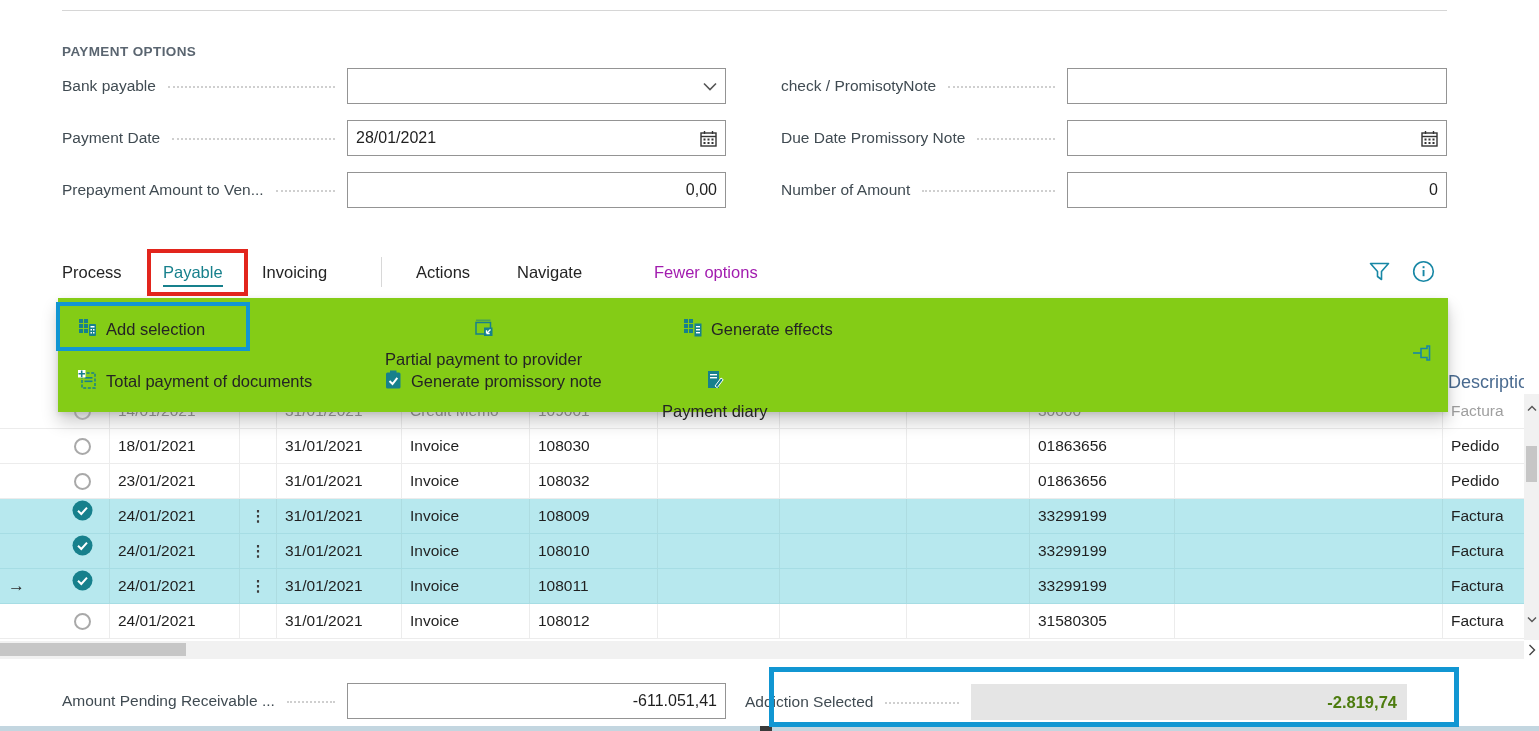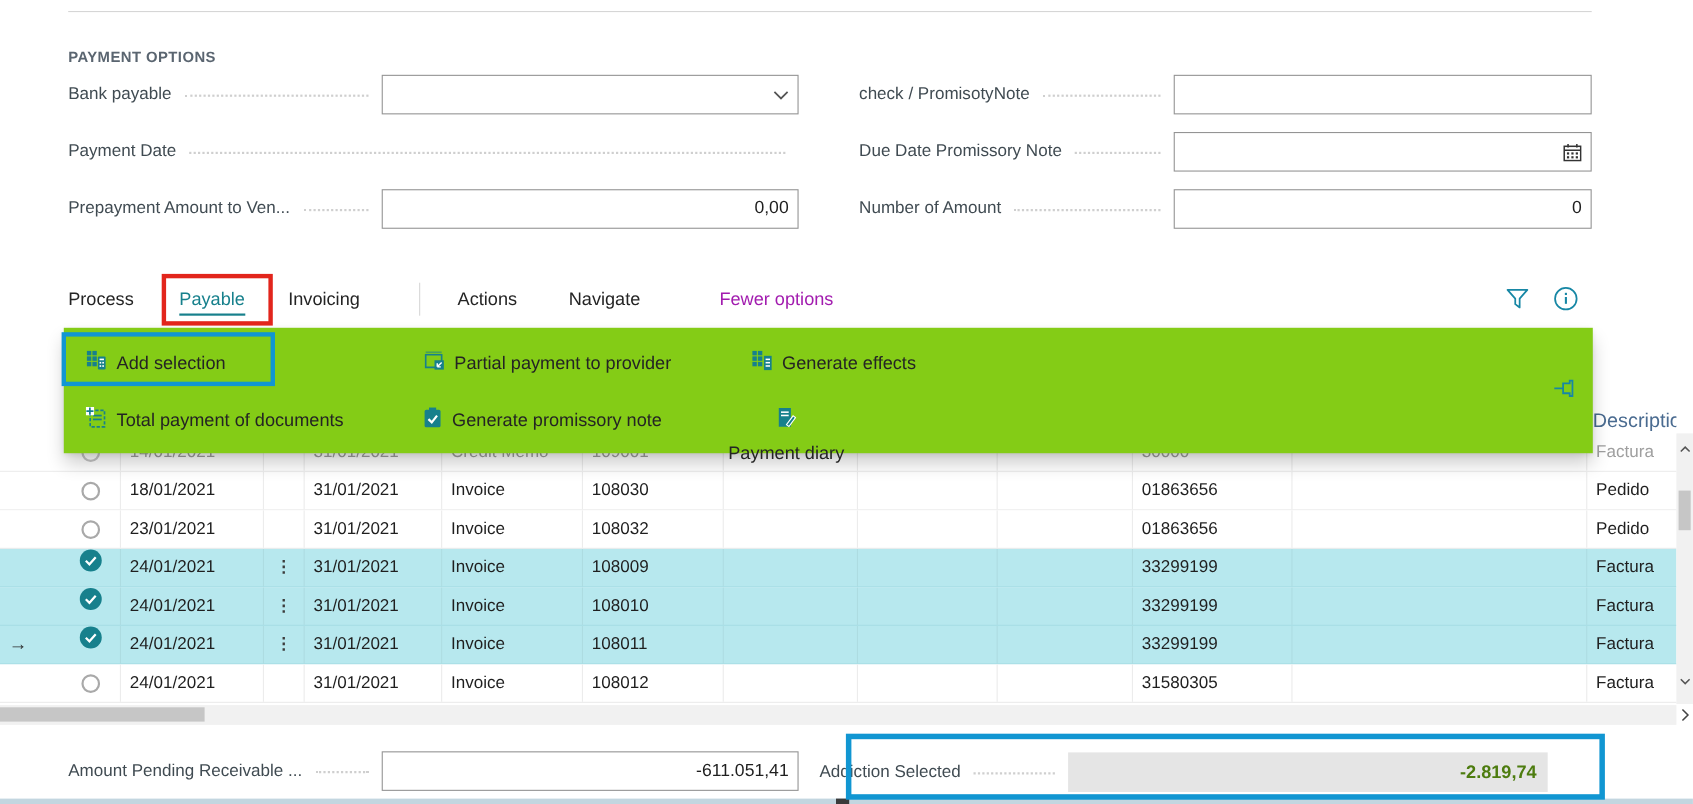--- a/index.html
+++ b/index.html
@@ -101,20 +101,39 @@
         <svg width="14" height="9" viewBox="0 0 14 9">
             <polyline points="1,1.5 7,7.5 13,1.5" fill="none" stroke="#555" stroke-width="1.6"></polyline>
           </svg>
       </span>
     </span>
   </div>
 
   <div class="form-row" style="left:62px; top:120px; width:664px;">
     <span class="lbl">Payment Date</span>
     <span class="leader"></span>
+    <span class="field">
+      <input value="28/01/2021" style="">
+      <span class="ficon">
+        <svg width="17" height="17" viewBox="0 0 17 17">
+            <rect x="1" y="3" width="15" height="13" fill="none" stroke="#333" stroke-width="1.4"></rect>
+            <line x1="1" y1="6.5" x2="16" y2="6.5" stroke="#333" stroke-width="1.4"></line>
+            <line x1="4.5" y1="1" x2="4.5" y2="4" stroke="#333" stroke-width="1.4"></line>
+            <line x1="12.5" y1="1" x2="12.5" y2="4" stroke="#333" stroke-width="1.4"></line>
+            <g fill="#333">
+              <rect x="3.5" y="8.5" width="2" height="2"></rect>
+              <rect x="7.5" y="8.5" width="2" height="2"></rect>
+              <rect x="11.5" y="8.5" width="2" height="2"></rect>
+              <rect x="3.5" y="12" width="2" height="2"></rect>
+              <rect x="7.5" y="12" width="2" height="2"></rect>
+              <rect x="11.5" y="12" width="2" height="2"></rect>
+            </g>
+          </svg>
+      </span>
+    </span>
   </div>
 
   <div class="form-row" style="left:62px; top:172px; width:664px;">
     <span class="lbl">Prepayment Amount to Ven...</span>
     <span class="leader"></span>
     <span class="field">
       <input class="right" value="0,00" style="">
     </span>
   </div>
 
@@ -206,21 +225,21 @@
     <div class="dd-item" style="left:20px; top:72px;">
       <span><svg width="19" height="19" viewBox="0 0 19 19">
             <rect x="4" y="3" width="13" height="15" fill="none" stroke="#17808c" stroke-width="1.5" stroke-dasharray="3 1.6"></rect>
             <rect x="6.5" y="7" width="8" height="1.6" fill="#17808c"></rect>
             <rect x="6.5" y="10.5" width="8" height="1.6" fill="#17808c"></rect>
             <rect x="0" y="0" width="7.5" height="7.5" fill="#fff"></rect>
             <path d="M3.7 0.5 V7 M0.5 3.7 H7" stroke="#17808c" stroke-width="1.6"></path>
           </svg></span>
       <span>Total payment of documents</span>
     </div>
-    <div class="dd-item" style="left:327px; top:20px;">
+    <div class="dd-item" style="left:327px; top:20px;flex-direction:column;">
       <span><svg width="19" height="19" viewBox="0 0 19 19">
             <path d="M2 4.5 H16.5 V16 H2 Z" fill="none" stroke="#17808c" stroke-width="1.5"></path>
             <rect x="2" y="1.5" width="14.5" height="1.6" fill="#17808c" opacity=".55"></rect>
             <rect x="10" y="9.5" width="8.5" height="8.5" fill="#17808c"></rect>
             <path d="M16.5 11.5 L12.5 15.5 M12.5 15.5 h3.2 M12.5 15.5 v-3.2" stroke="#fff" stroke-width="1.3" fill="none"></path>
           </svg></span>
       <span>Partial payment to provider</span>
     </div>
     <div class="dd-item" style="left:327px; top:72px;">
       <span><svg width="17" height="19" viewBox="0 0 17 19">

